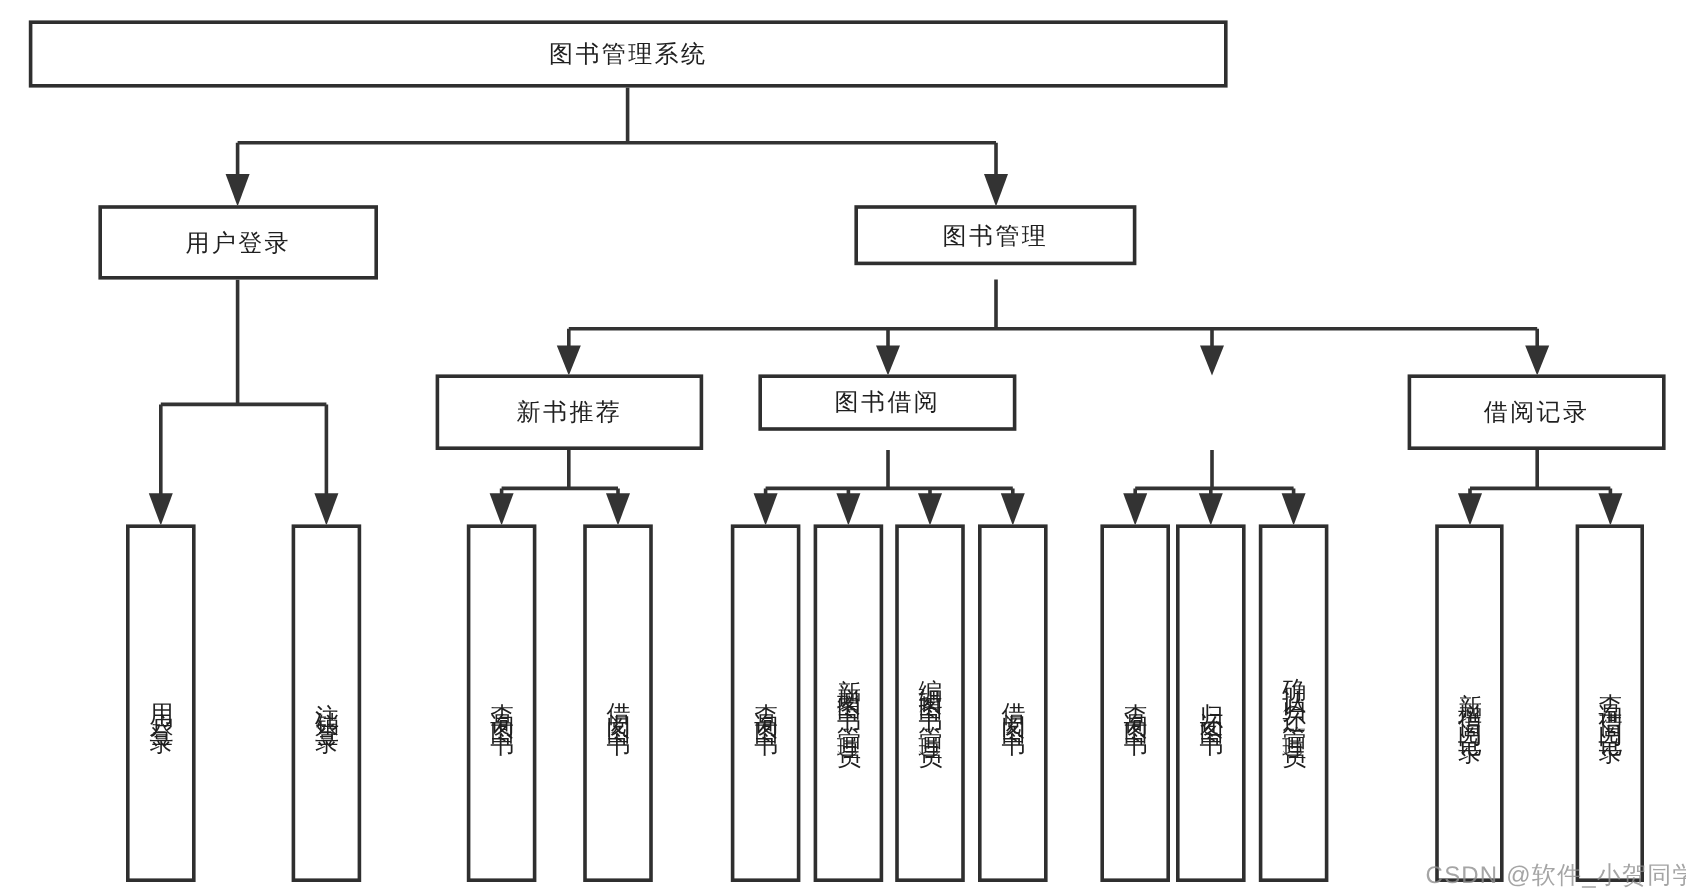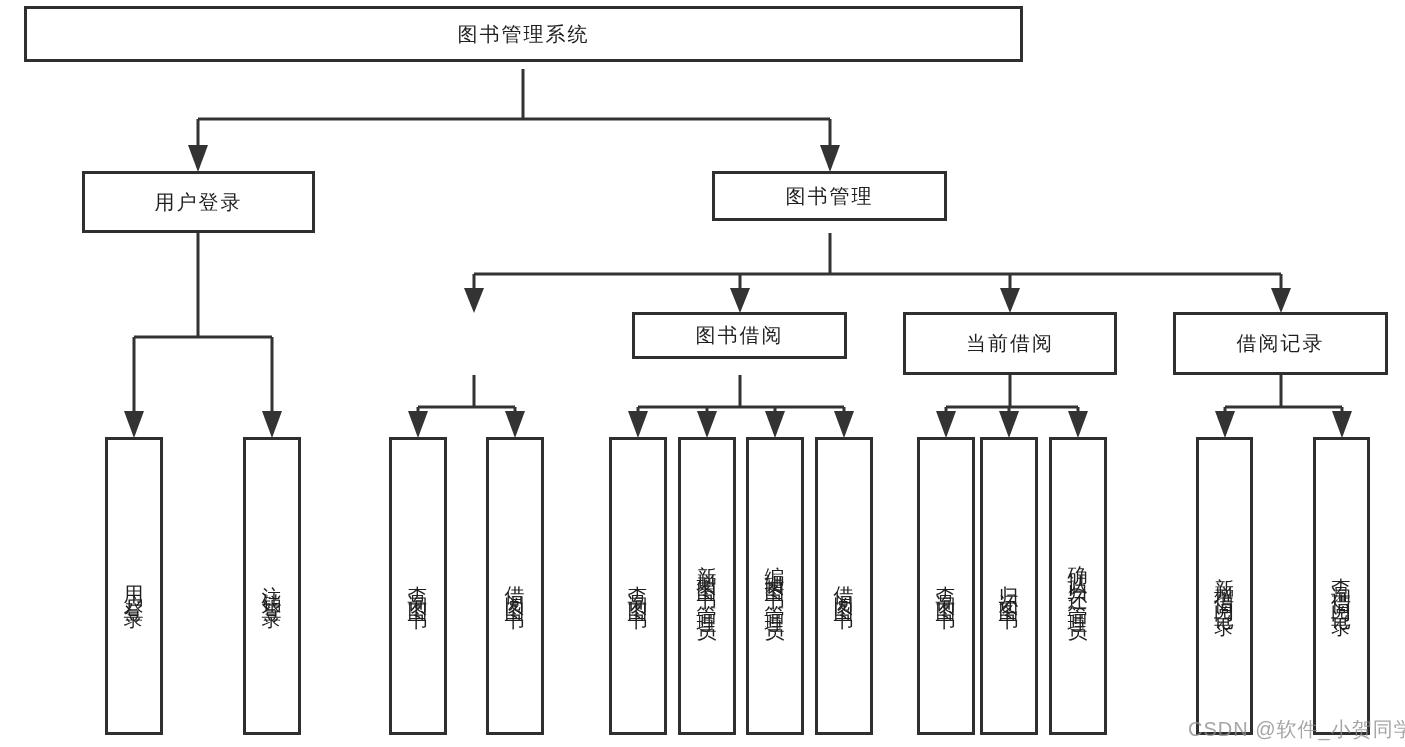--- a/index.html
+++ b/index.html
@@ -58,36 +58,36 @@
       <polygon points="765,411 785,411 775,438"></polygon>
       <polygon points="834,411 854,411 844,438"></polygon>
       <polygon points="936,411 956,411 946,438"></polygon>
       <polygon points="999,411 1019,411 1009,438"></polygon>
       <polygon points="1068,411 1088,411 1078,438"></polygon>
       <polygon points="1215,411 1235,411 1225,438"></polygon>
       <polygon points="1332,411 1352,411 1342,438"></polygon>
     </g>
   </svg>
 
-  <div class="node h" style="left:24px;top:6px;width:999px;height:56px">
+  <div class="node h" style="left:24px;top:17px;width:999px;height:56px">
     <span>图书管理系统</span>
   </div>
 
   <div class="node h" style="left:82px;top:171px;width:233px;height:62px">
     <span>用户登录</span>
   </div>
   <div class="node h" style="left:712px;top:171px;width:235px;height:50px">
     <span>图书管理</span>
   </div>
 
+  <div class="node h" style="left:363px;top:312px;width:223px;height:63px">
+    <span>新书推荐</span>
+  </div>
   <div class="node h" style="left:632px;top:312px;width:215px;height:47px">
     <span>图书借阅</span>
-  </div>
-  <div class="node h" style="left:903px;top:312px;width:214px;height:63px">
-    <span>当前借阅</span>
   </div>
   <div class="node h" style="left:1173px;top:312px;width:215px;height:63px">
     <span>借阅记录</span>
   </div>
 
   <div class="node v" style="left:105px;top:437px;width:58px;height:298px">
     <span>用户登录</span>
   </div>
   <div class="node v" style="left:243px;top:437px;width:58px;height:298px">
     <span>注销登录</span>

